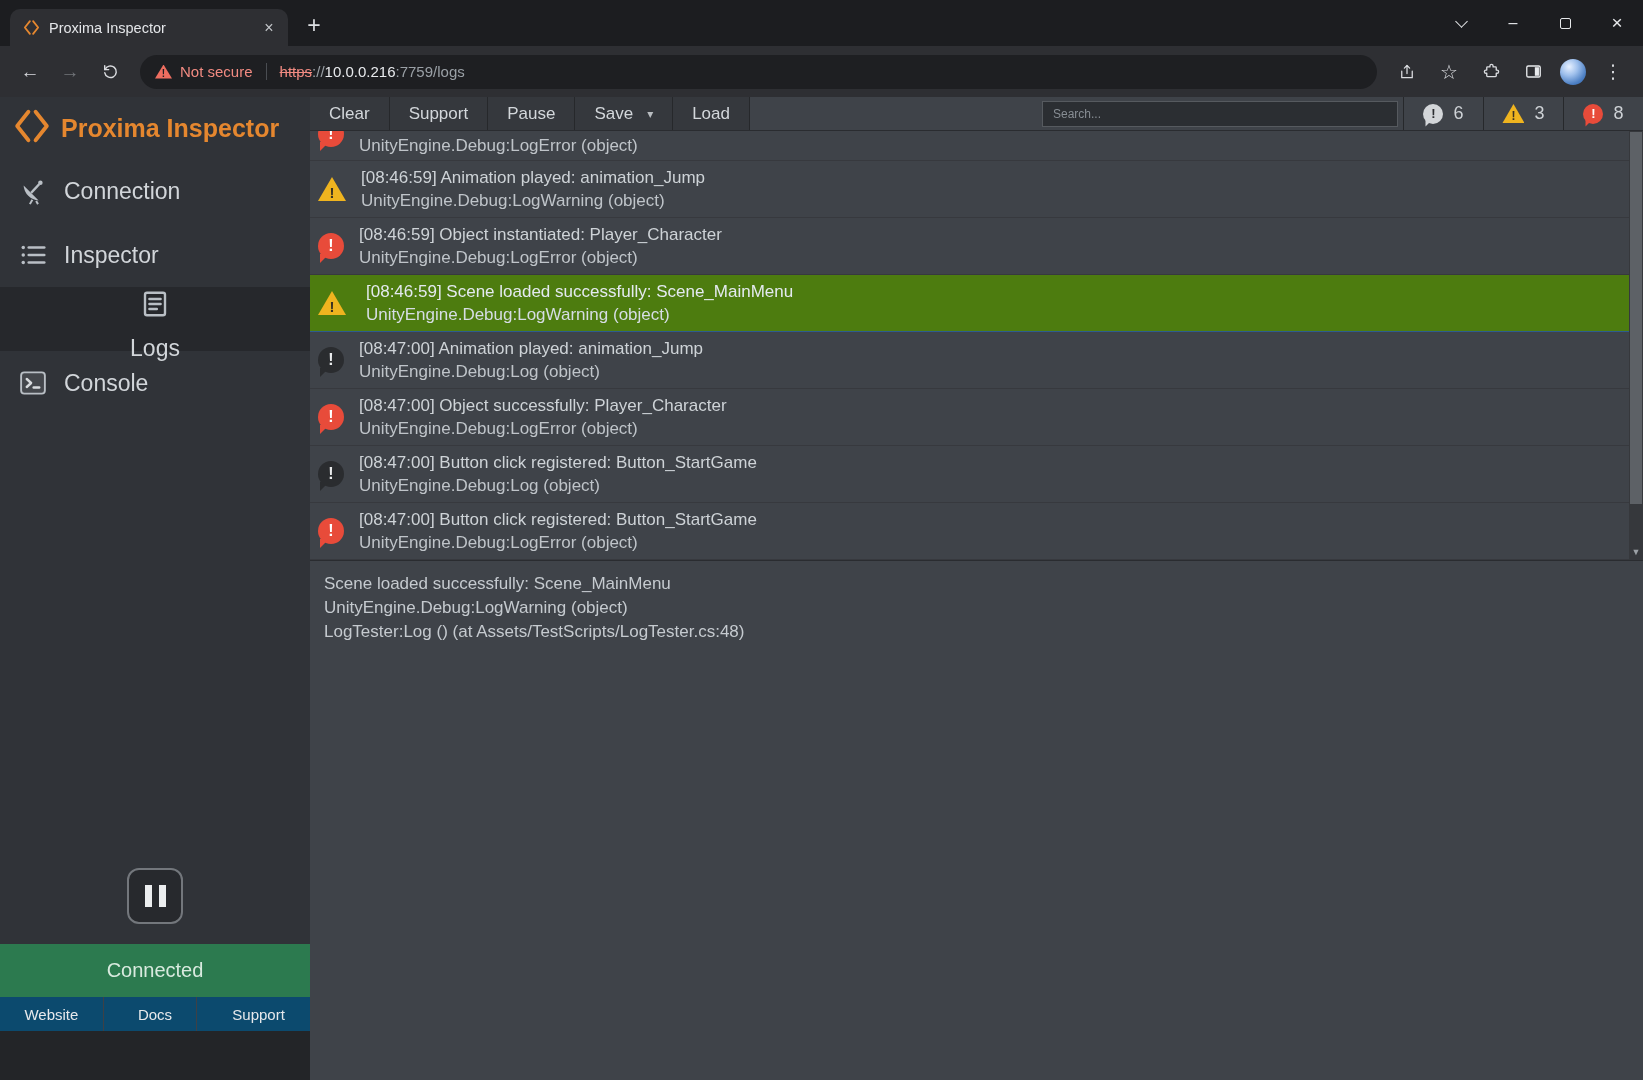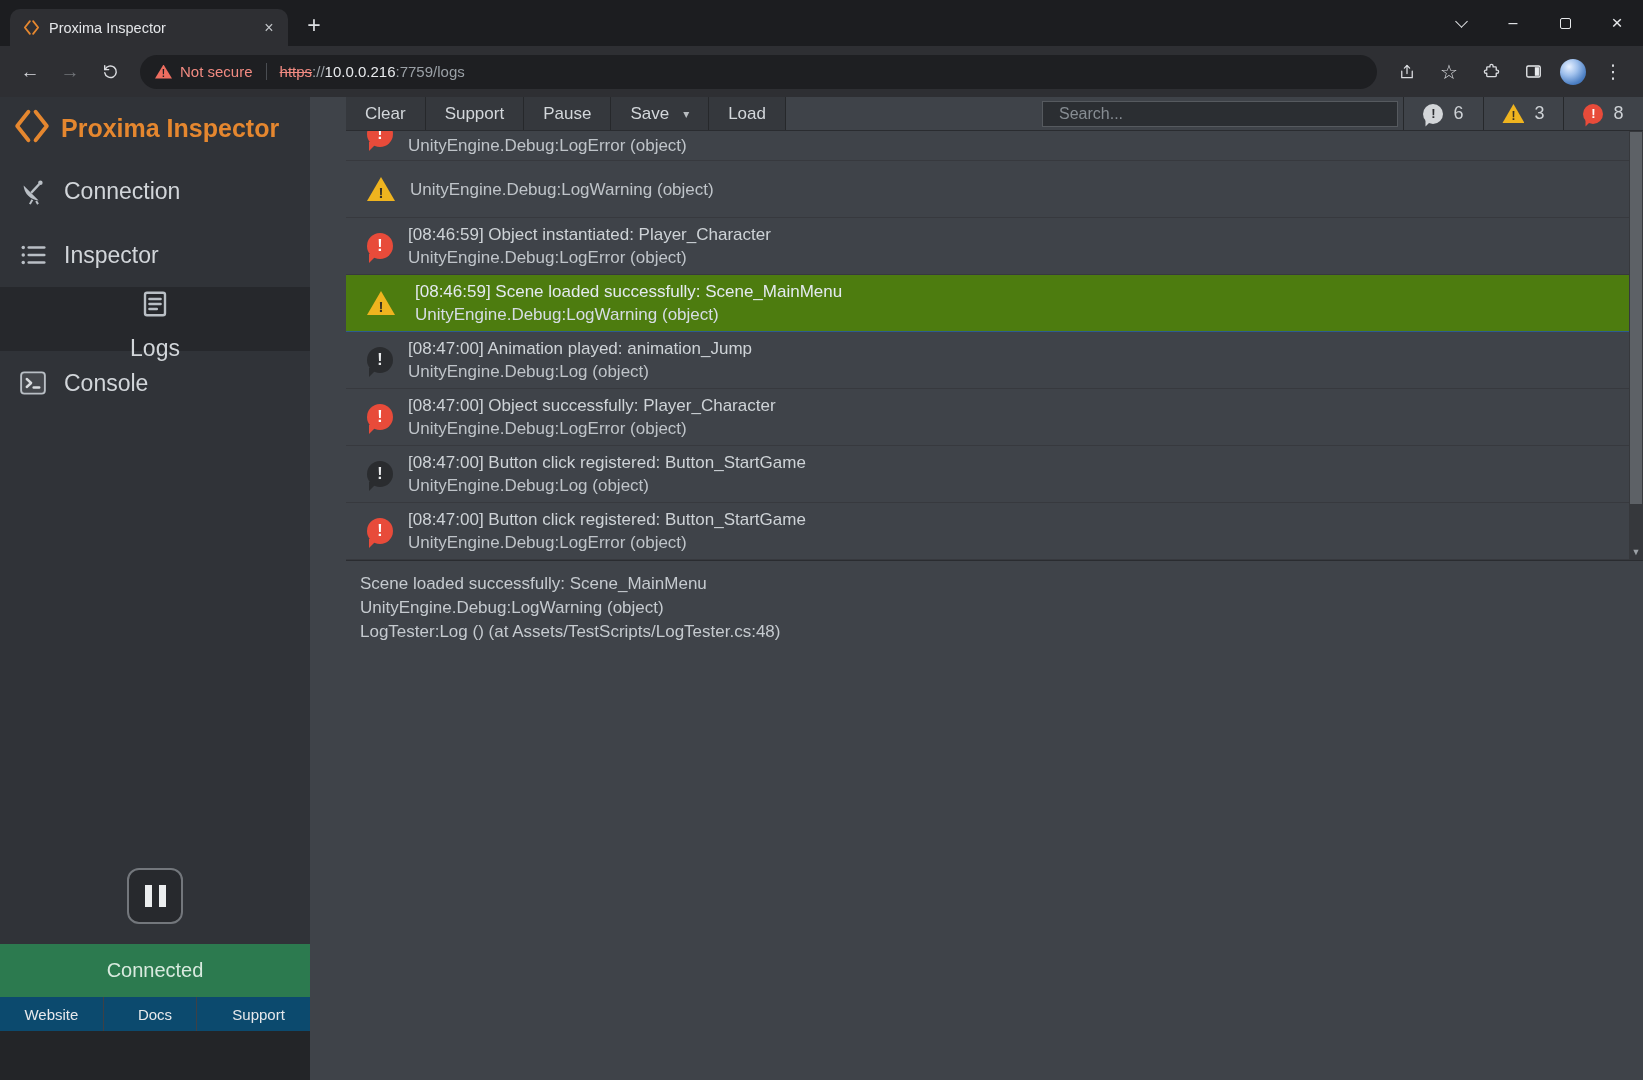--- a/index.html
+++ b/index.html
@@ -62,28 +62,28 @@
   .app-bar { height:52px; background:#20294a; color:#e9ecf2; display:flex; align-items:center; justify-content:center; font-size:15px; }
   .sidebar-footer { height:34px; display:flex; background:#0c4a6e;gap:10px; }
   .footer-link { display:flex; align-items:center; justify-content:center; color:#e7e9ec; font-size:15px;
                  border-right:1px solid #3e4146; cursor:pointer; }
   .footer-link:nth-child(1) { width:111px; }
   .footer-link:nth-child(2) { width:89px; }
   .footer-link:nth-child(3) { width:110px; border-right:none; }
   .sidebar-bottom { height:49px; background:#232528; }
 
   
-  .main { flex:1; min-width:0; display:flex; flex-direction:column; background:#3f4349;margin-left:36px; }
+  .main { flex:1; min-width:0; display:flex; flex-direction:column; background:#3f4349; }
   .toolbar { height:34px; border-bottom:1px solid #2a2c30; display:flex; align-items:stretch; flex-shrink:0; }
   .tbtn { background:#35383d; border-right:1px solid #26282b; color:#d3d7db; font-size:17px;
           display:flex; align-items:center; padding:0 19px; cursor:pointer; white-space:nowrap; }
   .tbtn .caret { margin-left:14px; font-size:12px; color:#b8bcc0; }
   .toolbar-spacer { flex:1; }
   .search-input { width:356px; height:26px; align-self:center; margin-right:5px; background:#2b2e32;
-                  border:1px solid #565a5f; color:#c9ced3; font-size:16px; padding:0 16px; outline:none;
+                  border:1px solid #565a5f; color:#c9ced3; font-size:12px; padding:0 10px; outline:none;
                   font-family:"Liberation Sans", sans-serif; }
   .search-input::placeholder { color:#878d93; }
   .count-cell { width:80px; border-left:1px solid #26282b; display:flex; align-items:center; justify-content:center;
                 gap:10px; color:#ced2d6; font-size:18px; cursor:pointer; }
 
   
   .bubble { width:26px; height:26px; border-radius:50%; position:relative; display:flex; align-items:center;
             justify-content:center; flex-shrink:0; }
   .bubble::before { content:'!'; color:#fff; font-weight:700; font-size:16px; }
   .bubble::after { content:''; position:absolute; left:2px; bottom:-4px; width:9px; height:9px;
@@ -98,21 +98,21 @@
   .mini.bubble::before { font-size:13px; }
   .mini.bubble::after { width:7px; height:7px; bottom:-3px; }
   .mini.light { background:#d3d6d9; }
   .mini.light::before { color:#2b2d30; }
   .mini.tri { width:22px; height:19px; }
   .mini.tri::before { font-size:12px; line-height:13px; }
 
   
   .log-area { position:relative; height:430px; border-bottom:1px solid #2a2c30; flex-shrink:0; overflow:hidden; }
   .log-rows { margin-right:14px; }
-  .log-row { height:57px; display:flex; align-items:center; gap:15px; padding-left:21px; border-bottom:1px solid #37393e; cursor:pointer; }
+  .log-row { height:57px; display:flex; align-items:center; gap:15px; padding-left:8px; border-bottom:1px solid #37393e; cursor:pointer; }
   .log-row.selected { background:#4d7c0f; border-bottom-color:#2d5c8e;gap:20px; }
   .log-texts { display:flex; flex-direction:column; justify-content:center; line-height:23px; min-width:0; }
   .msg { color:#ced3d7; font-size:17px; white-space:nowrap; }
   .src { color:#bfc4c9; font-size:17px; white-space:nowrap; }
   .selected .msg { color:#e4eaf0; }
   .selected .src { color:#d6dde4; }
   .log-row.partial { height:30px; align-items:flex-start; overflow:hidden; }
   .log-row.partial .bubble { margin-top:-10px; }
   .log-row.partial .log-texts { margin-top:3px; }
 
@@ -312,20 +312,21 @@
         <div class="log-row partial">
           <span class="bubble error"></span>
           <div class="log-texts">
             <div class="src">UnityEngine.Debug:LogError (object)</div>
           </div>
         </div>
 
         <div class="log-row">
           <span class="tri"></span>
           <div class="log-texts">
+            <div class="msg">[08:46:59] Animation played: animation_Jump</div>
             <div class="src">UnityEngine.Debug:LogWarning (object)</div>
           </div>
         </div>
 
         <div class="log-row">
           <span class="bubble error"></span>
           <div class="log-texts">
             <div class="msg">[08:46:59] Object instantiated: Player_Character</div>
             <div class="src">UnityEngine.Debug:LogError (object)</div>
           </div>

